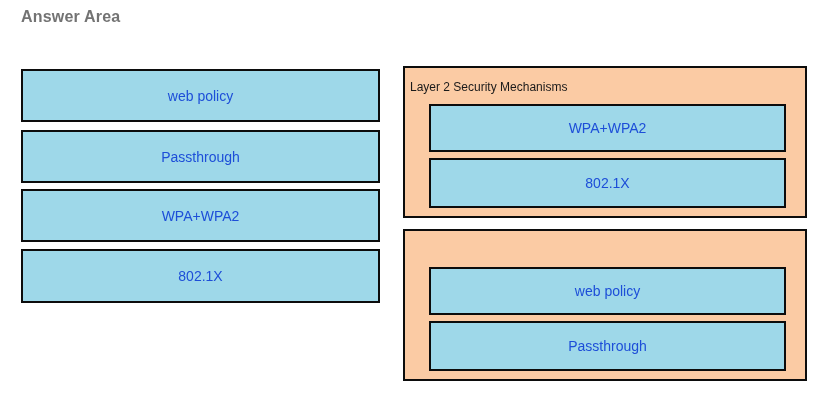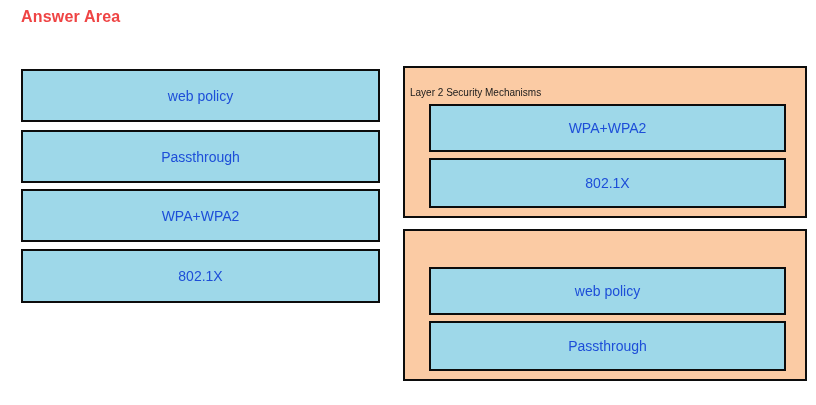--- a/index.html
+++ b/index.html
@@ -16,21 +16,21 @@
     overflow: hidden;
   }
 
   #page-title {
     position: absolute;
     left: 21px;
     top: 8px;
     font-size: 16px;
     font-weight: bold;
     letter-spacing: 0.2px;
-    color: #ef4444;
+    color: #737373;
     white-space: nowrap;
   }
 
   
   .tile {
     position: absolute;
     box-sizing: border-box;
     background: #9ED8E9;
     border: 2px solid #0c0c0c;
     display: flex;
@@ -64,22 +64,22 @@
     width: 404px;
     background: #FBCBA4;
     border: 2px solid #0c0c0c;
   }
   #panel-layer2 { top: 66px;  height: 152px; }
   #panel-layer3 { top: 229px; height: 152px; }
 
   .panel-label {
     position: absolute;
     left: 5px;
-    top: 19px;
-    font-size: 10px;
+    top: 12px;
+    font-size: 12px;
     line-height: 1.2;
     color: #1a1a1a;
     white-space: nowrap;
   }
 
   .drop-tile {
     left: 24px;
     width: 357px;
   }
   .drop-a { top: 36px; height: 48px; }

